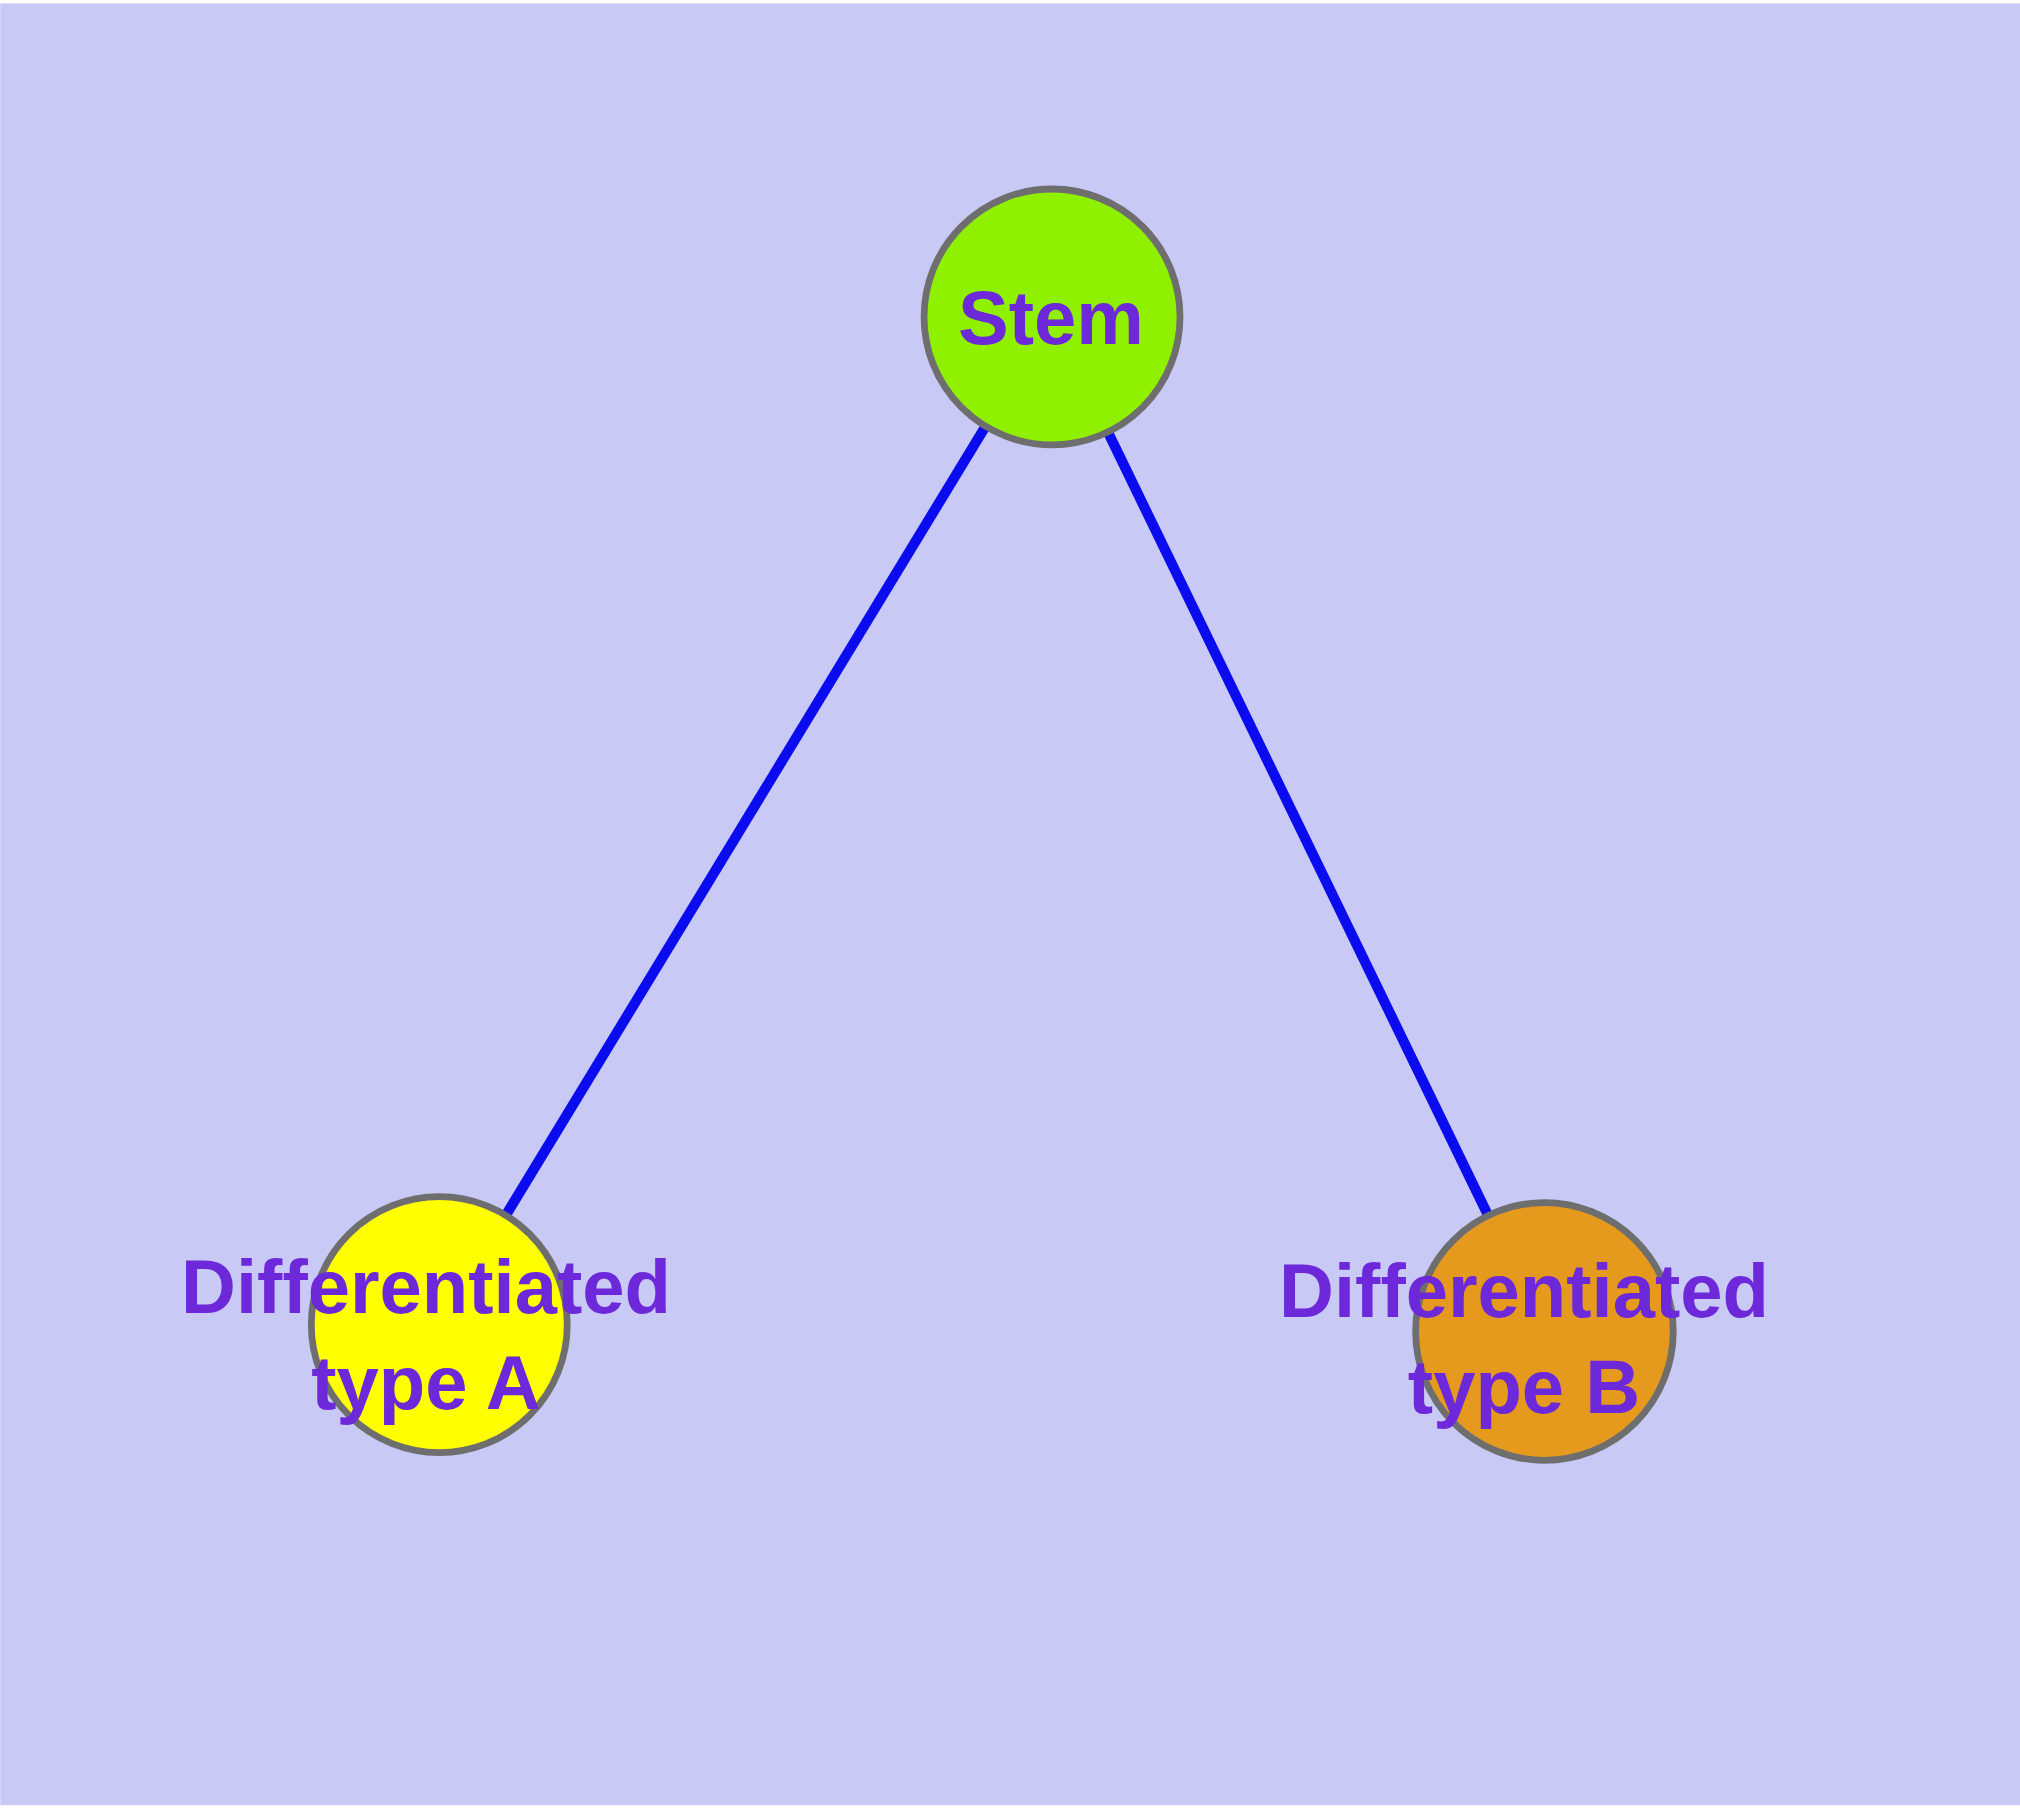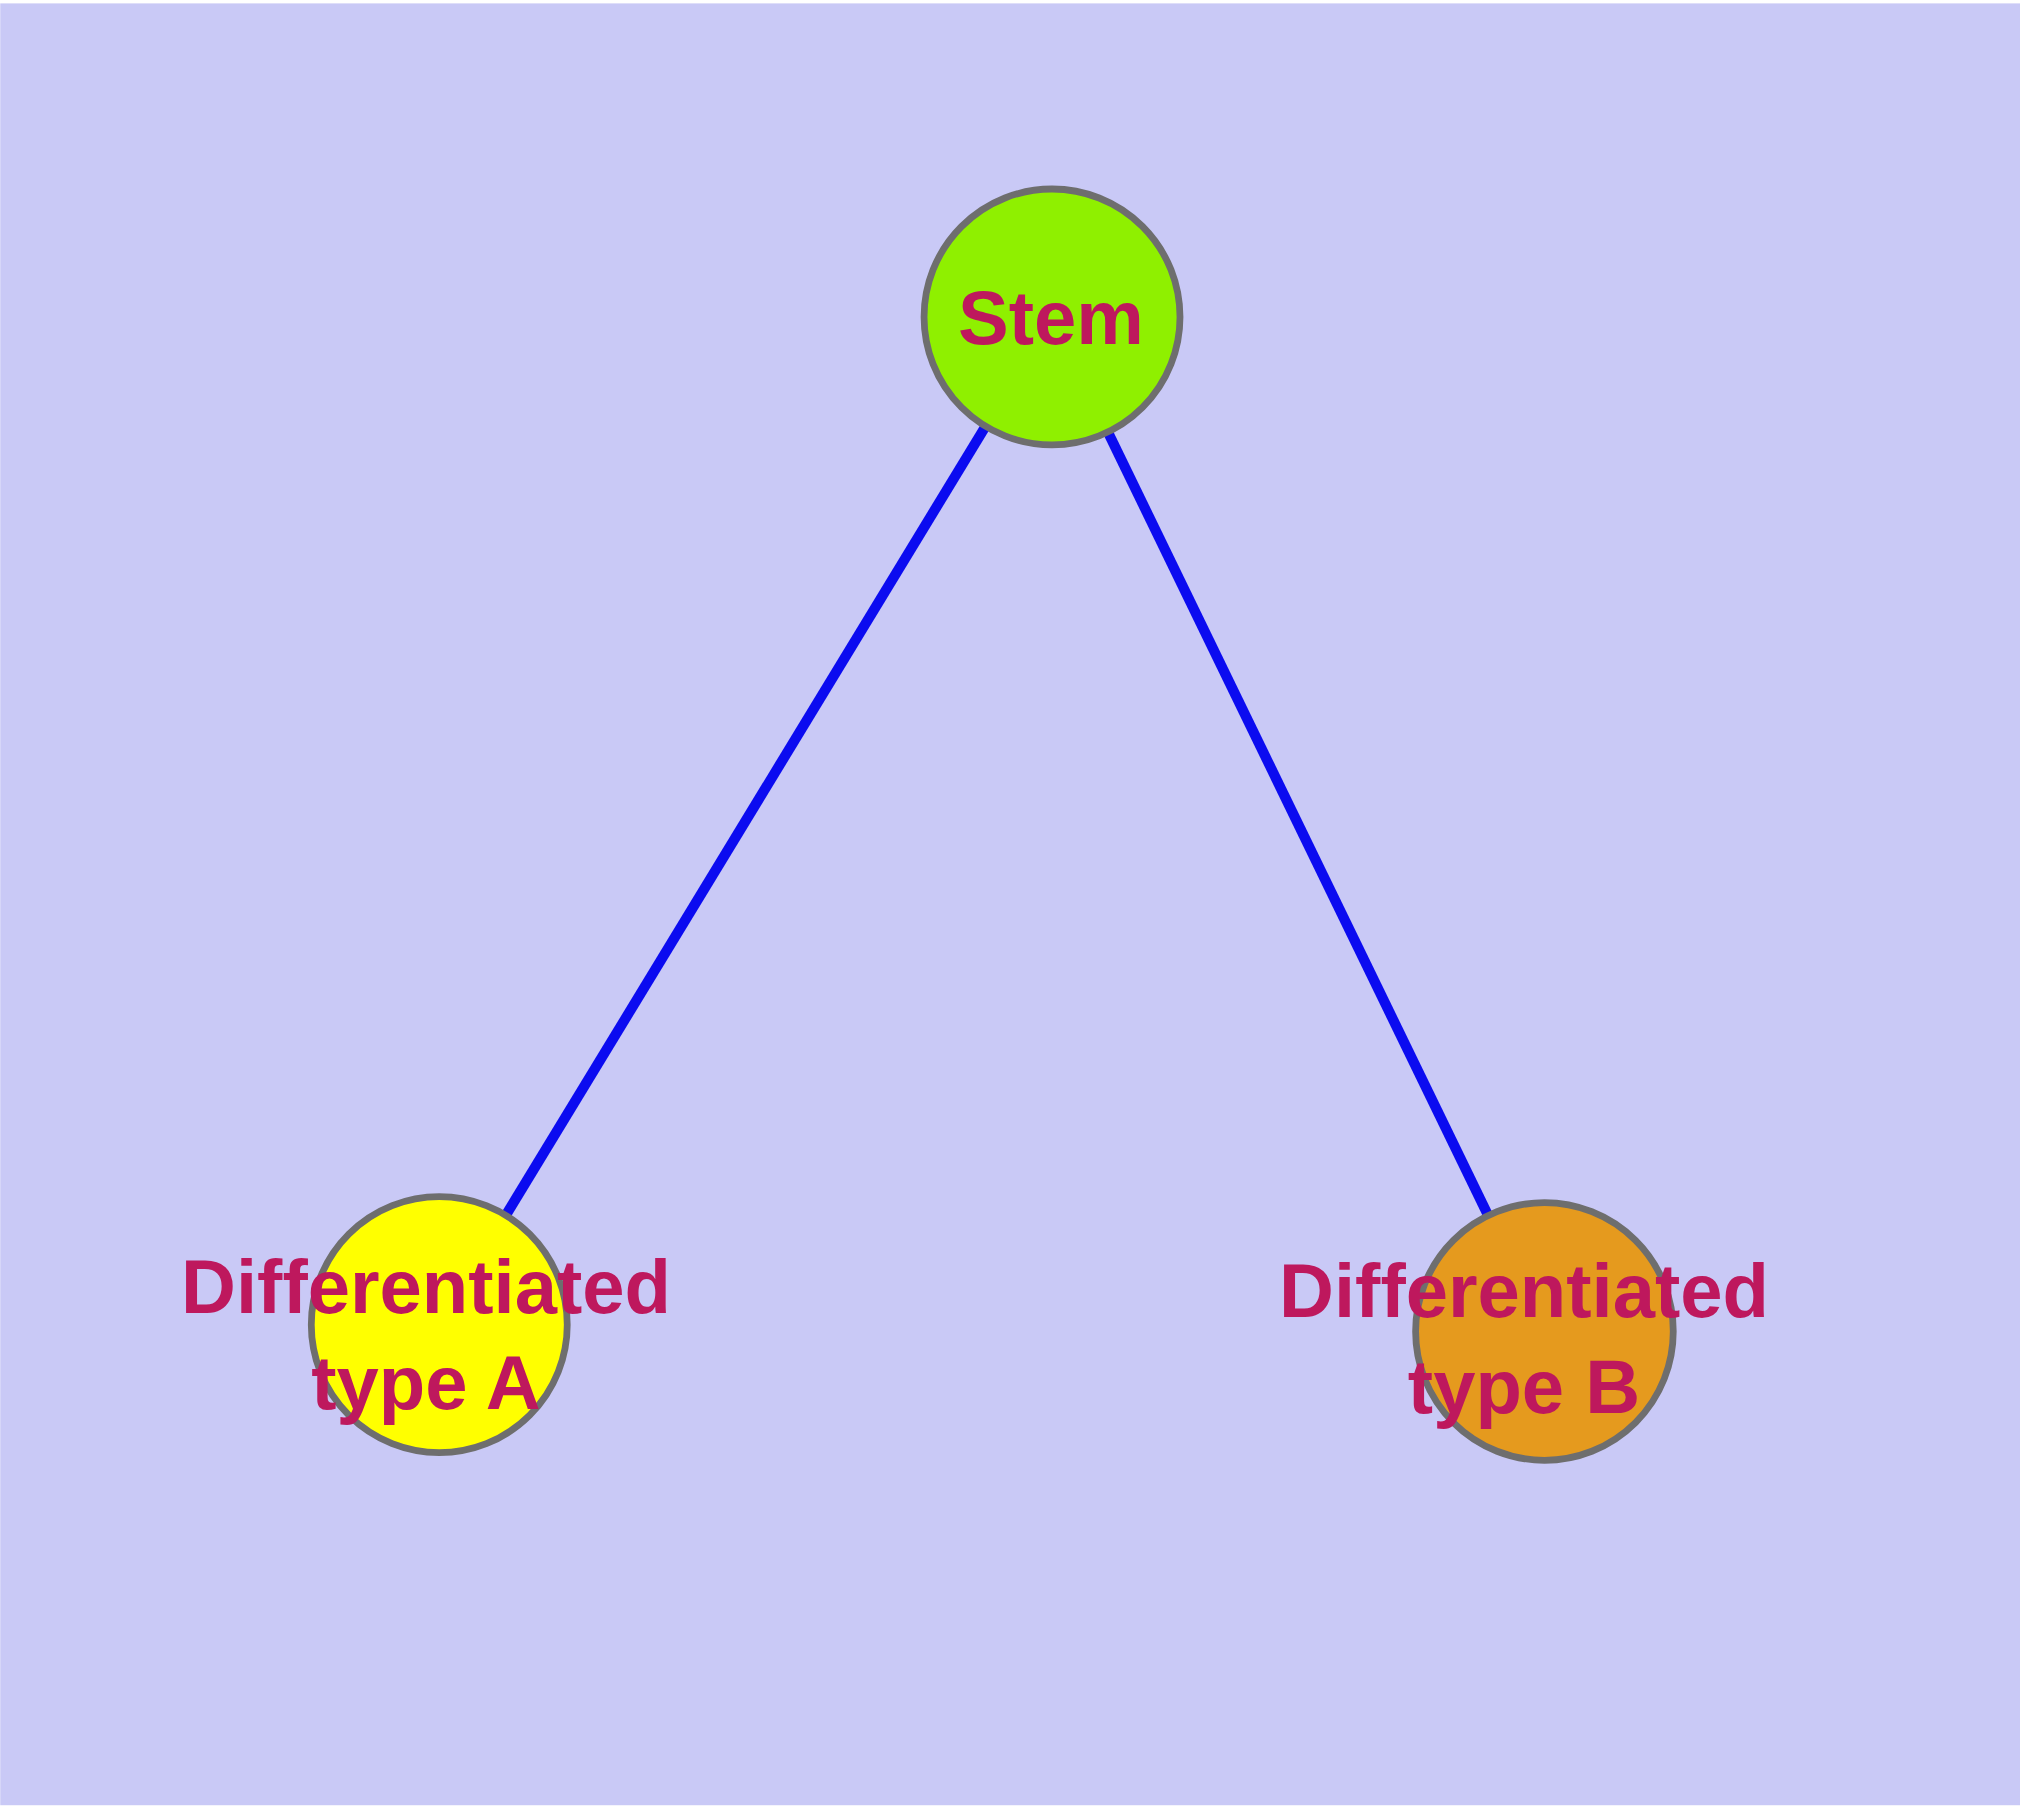--- a/index.html
+++ b/index.html
@@ -22,21 +22,21 @@
     width: 2021px;
     height: 1812px;
     display: block;
   }
   .node-label {
     position: absolute;
     transform: translate(-50%, -50%);
     font-weight: bold;
     font-size: 76px;
     line-height: 1.26;
-    color: #be185d;
+    color: #6d28d9;
     text-align: center;
     white-space: pre-line;
     letter-spacing: 0;
     pointer-events: none;
   }
 </style>
 </head>
 <body>
 
 <div id="stage">

